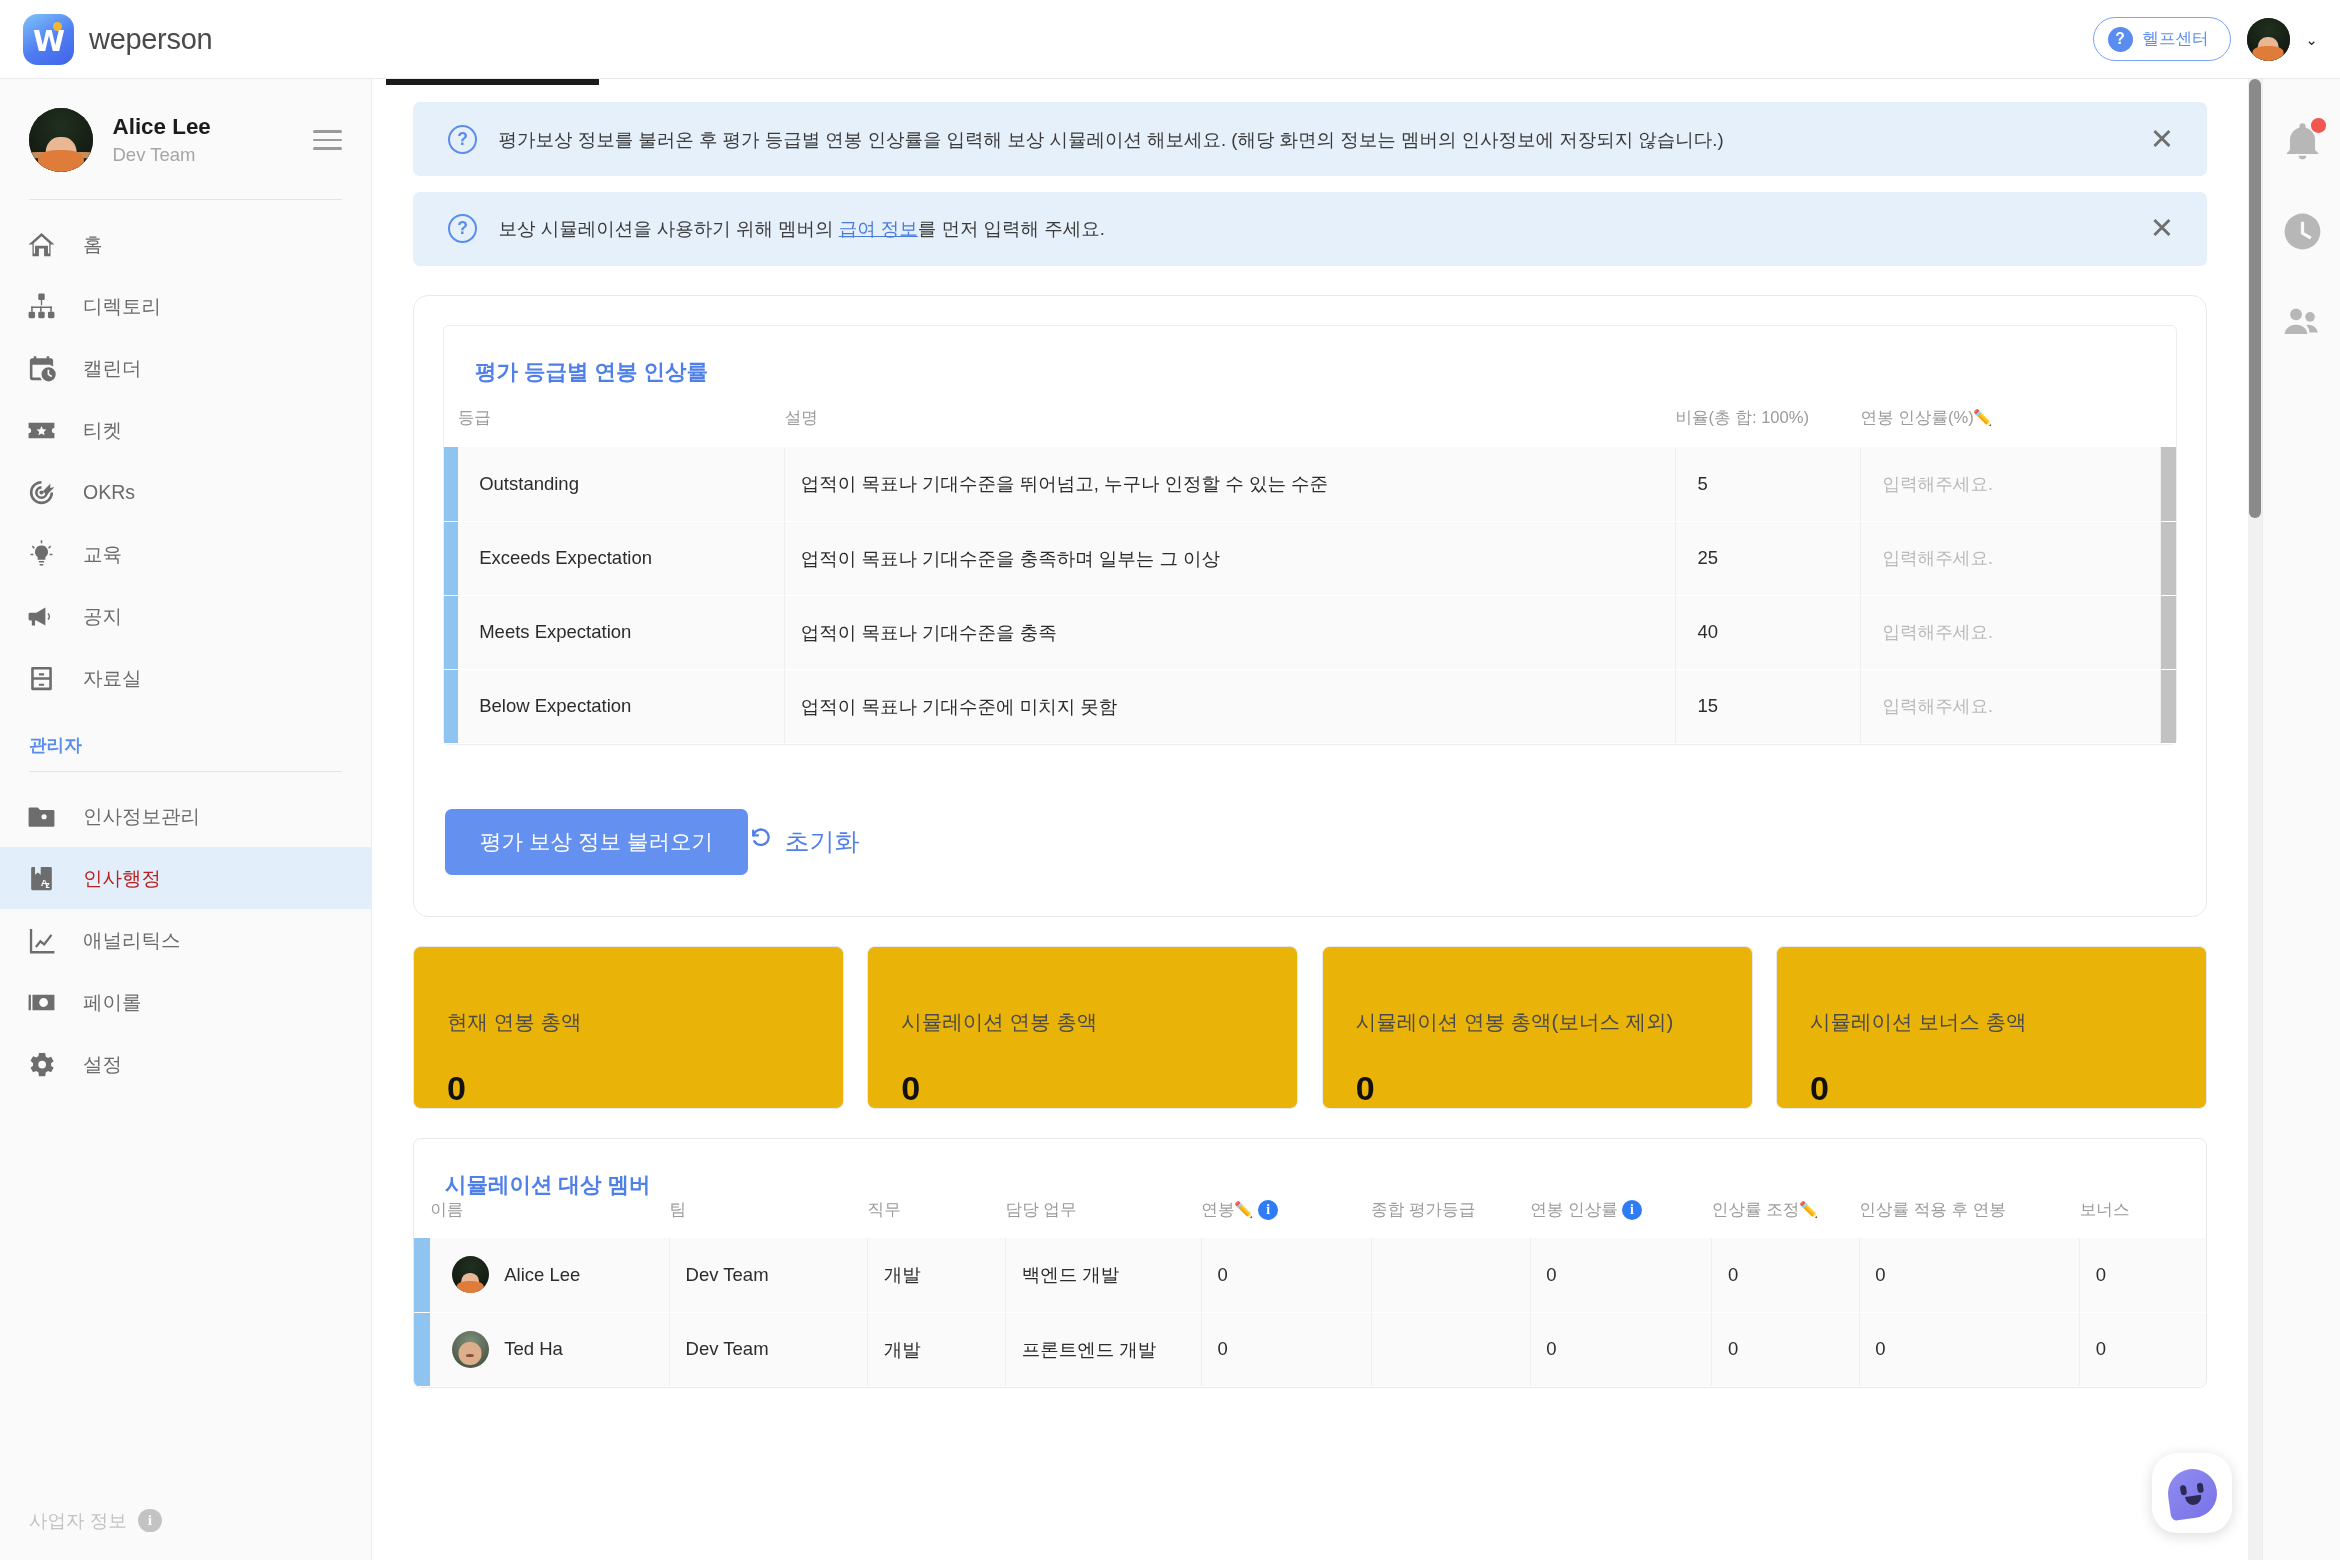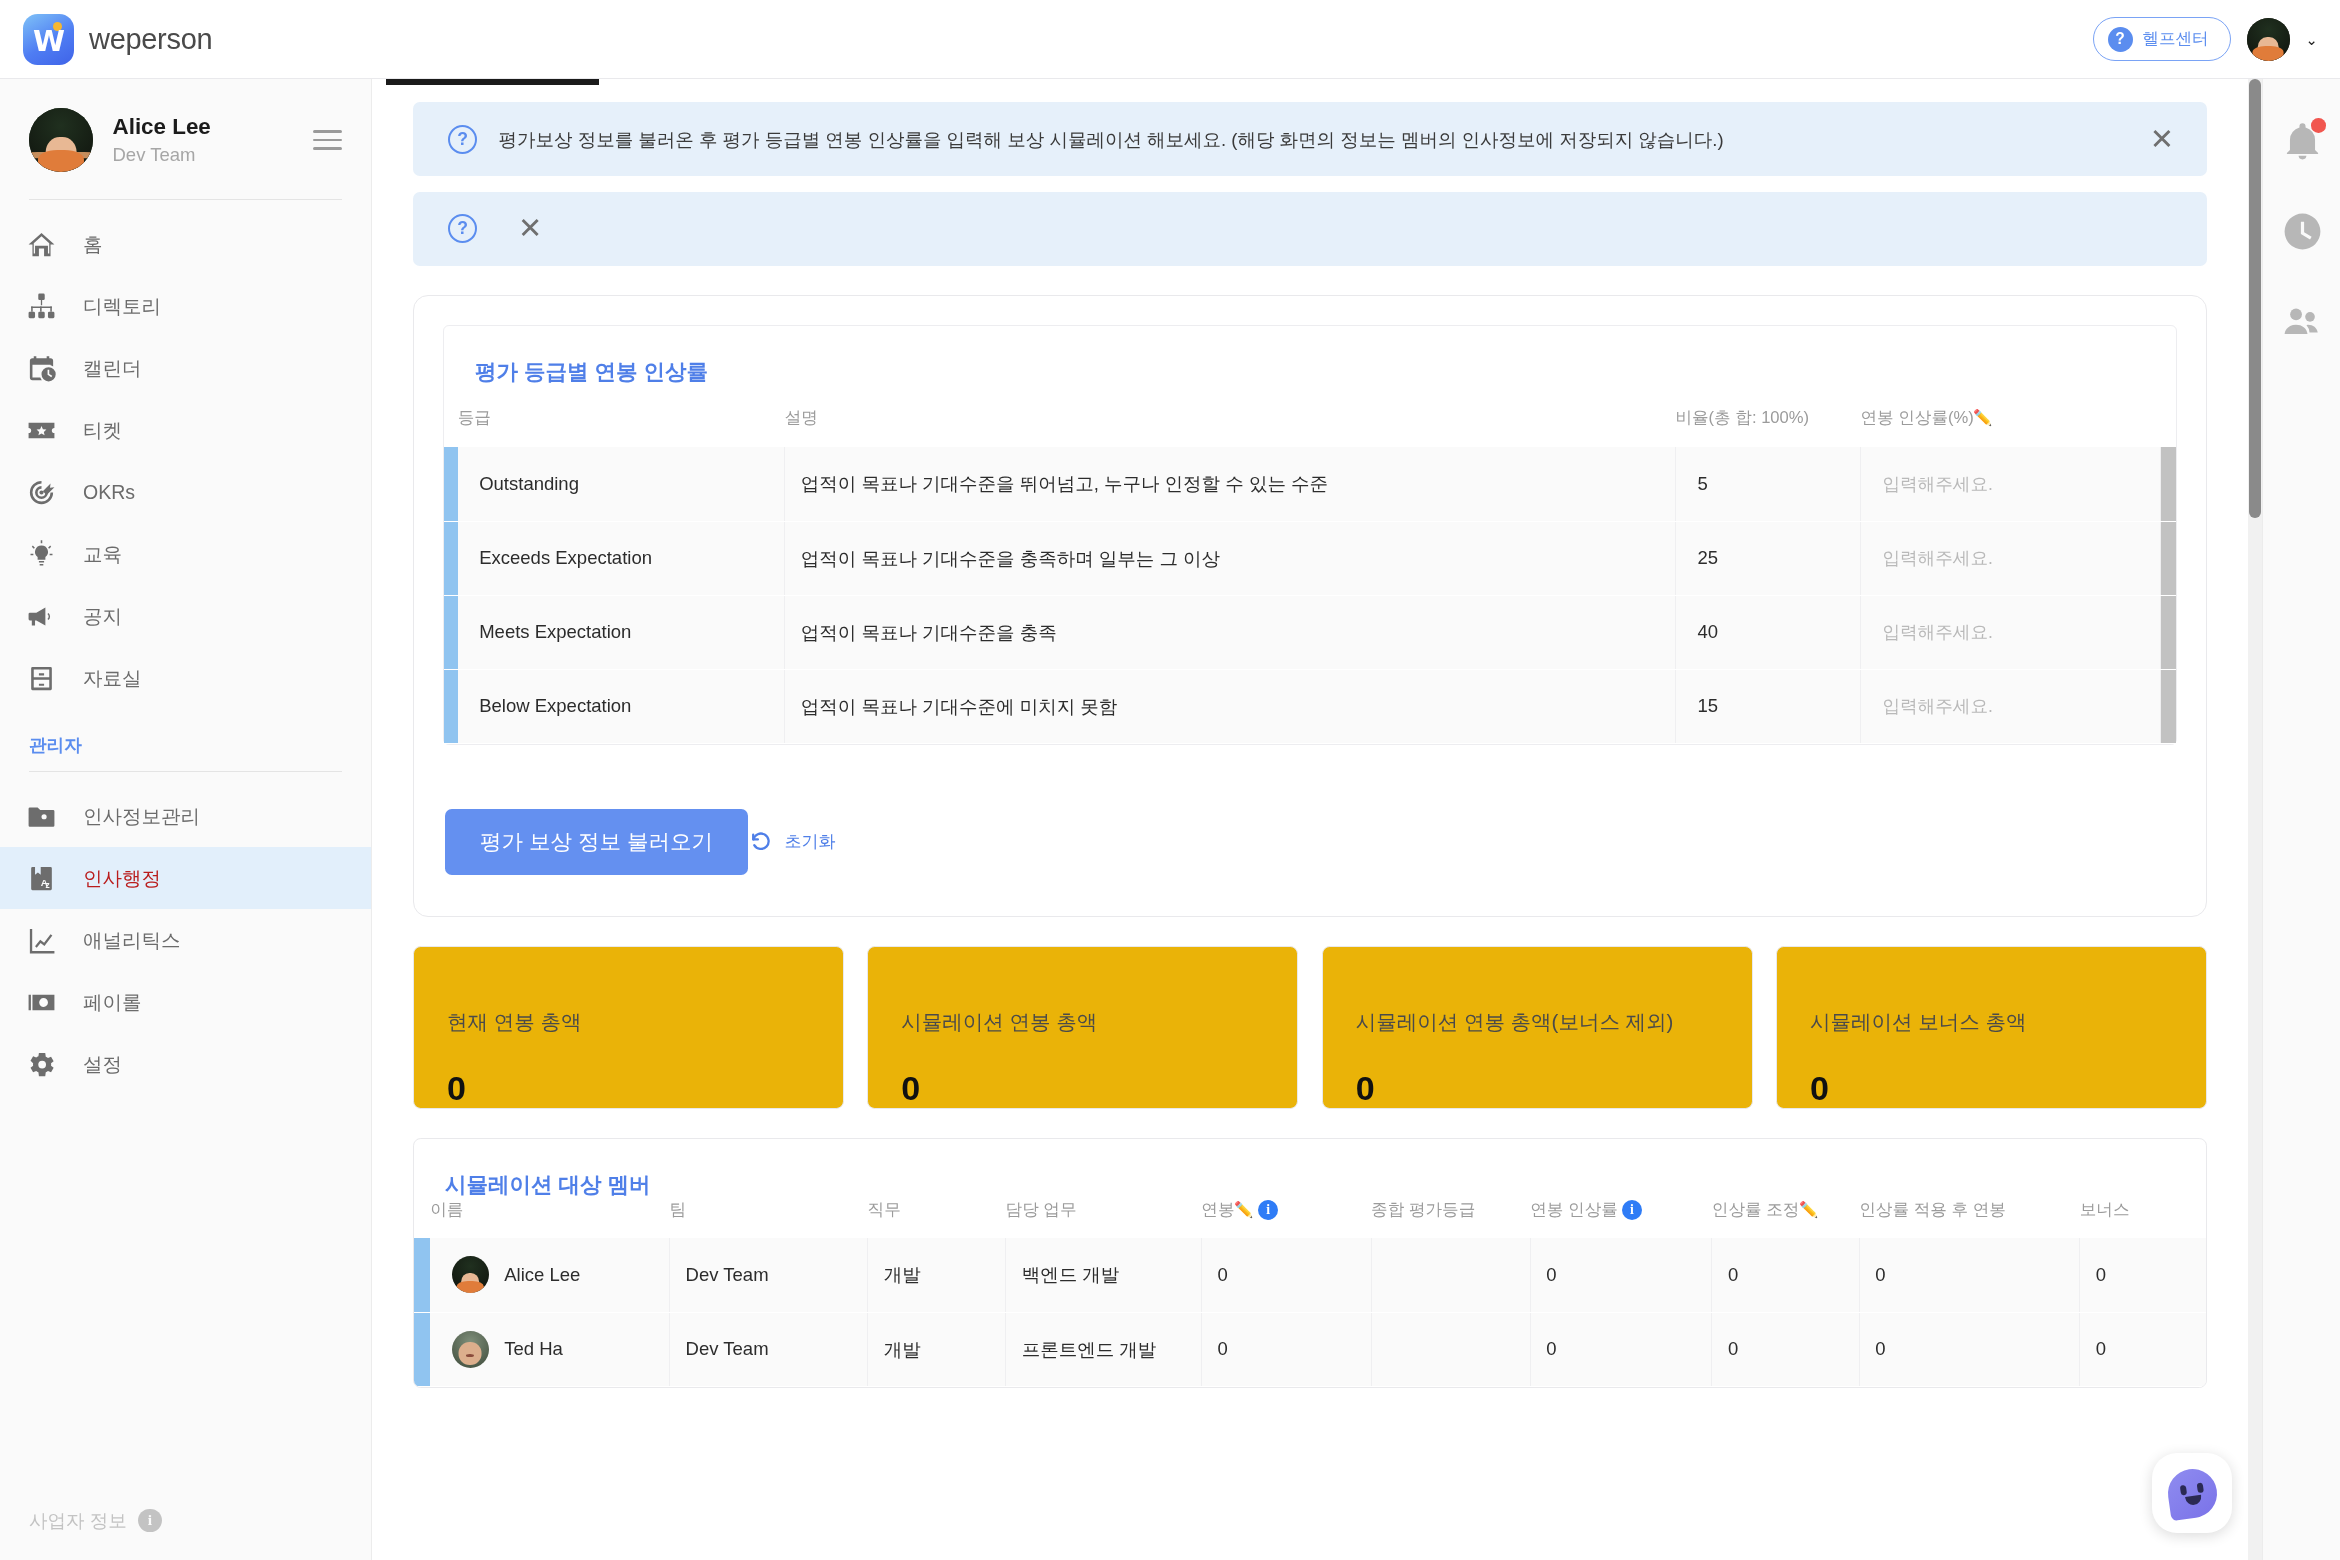--- a/index.html
+++ b/index.html
@@ -211,22 +211,22 @@
   .col-bar { width: 15.6px; }
 
   
   .actions { display: flex; align-items: center; padding: 35px 31px 41px 31px; }
   .btn-primary {
     background: #6490f0; color: #fff; border: none; border-radius: 6.8px;
     font-size: 21.5px; padding: 18.5px 35px; cursor: pointer;
     font-family: inherit;
   }
   .btn-reset {
-    display: flex; align-items: center; gap: 11.7px; color: #4f7fe8;
-    font-size: 17px; cursor: pointer; background: none; border: none; font-family: inherit;
+    display: flex; align-items: flex-start; gap: 11.7px; color: #4f7fe8;
+    font-size: 25px; cursor: pointer; background: none; border: none; font-family: inherit;
   }
   .btn-reset svg { width: 25px; height: 25px; fill: none; stroke: #4f7fe8; stroke-width: 2.2; }
 
   
   .stats { display: flex; gap: 23.4px; margin-top: 29px; }
   .stat {
     flex: 1; border: 1px solid #e9e9ec; border-radius: 7.8px; background: #eab308;
     height: 163px; padding: 61px 33px 0 33px;
   }
   .stat .t { font-size: 20.5px; color: #4a4a4a; font-weight: 400; }
@@ -478,20 +478,21 @@
   <div class="content">
 
     <div class="alert">
       <div class="qc">?</div>
       <div class="msg">평가보상 정보를 불러온 후 평가 등급별 연봉 인상률을 입력해 보상 시뮬레이션 해보세요. (해당 화면의 정보는 멤버의 인사정보에 저장되지 않습니다.)</div>
       <div class="x">✕</div>
     </div>
 
     <div class="alert">
       <div class="qc">?</div>
+      <div class="msg"><span>보상 시뮬레이션을 사용하기 위해 멤버의 </span><a href="#">급여 정보</a><span>를 먼저 입력해 주세요.</span></div>
       <div class="x">✕</div>
     </div>
 
     <div class="card">
       <div class="card-inner">
         <div class="card-title">평가 등급별 연봉 인상률</div>
         <table class="gt">
           <colgroup>
             <col class="col-accent">
               <col class="col-name">

